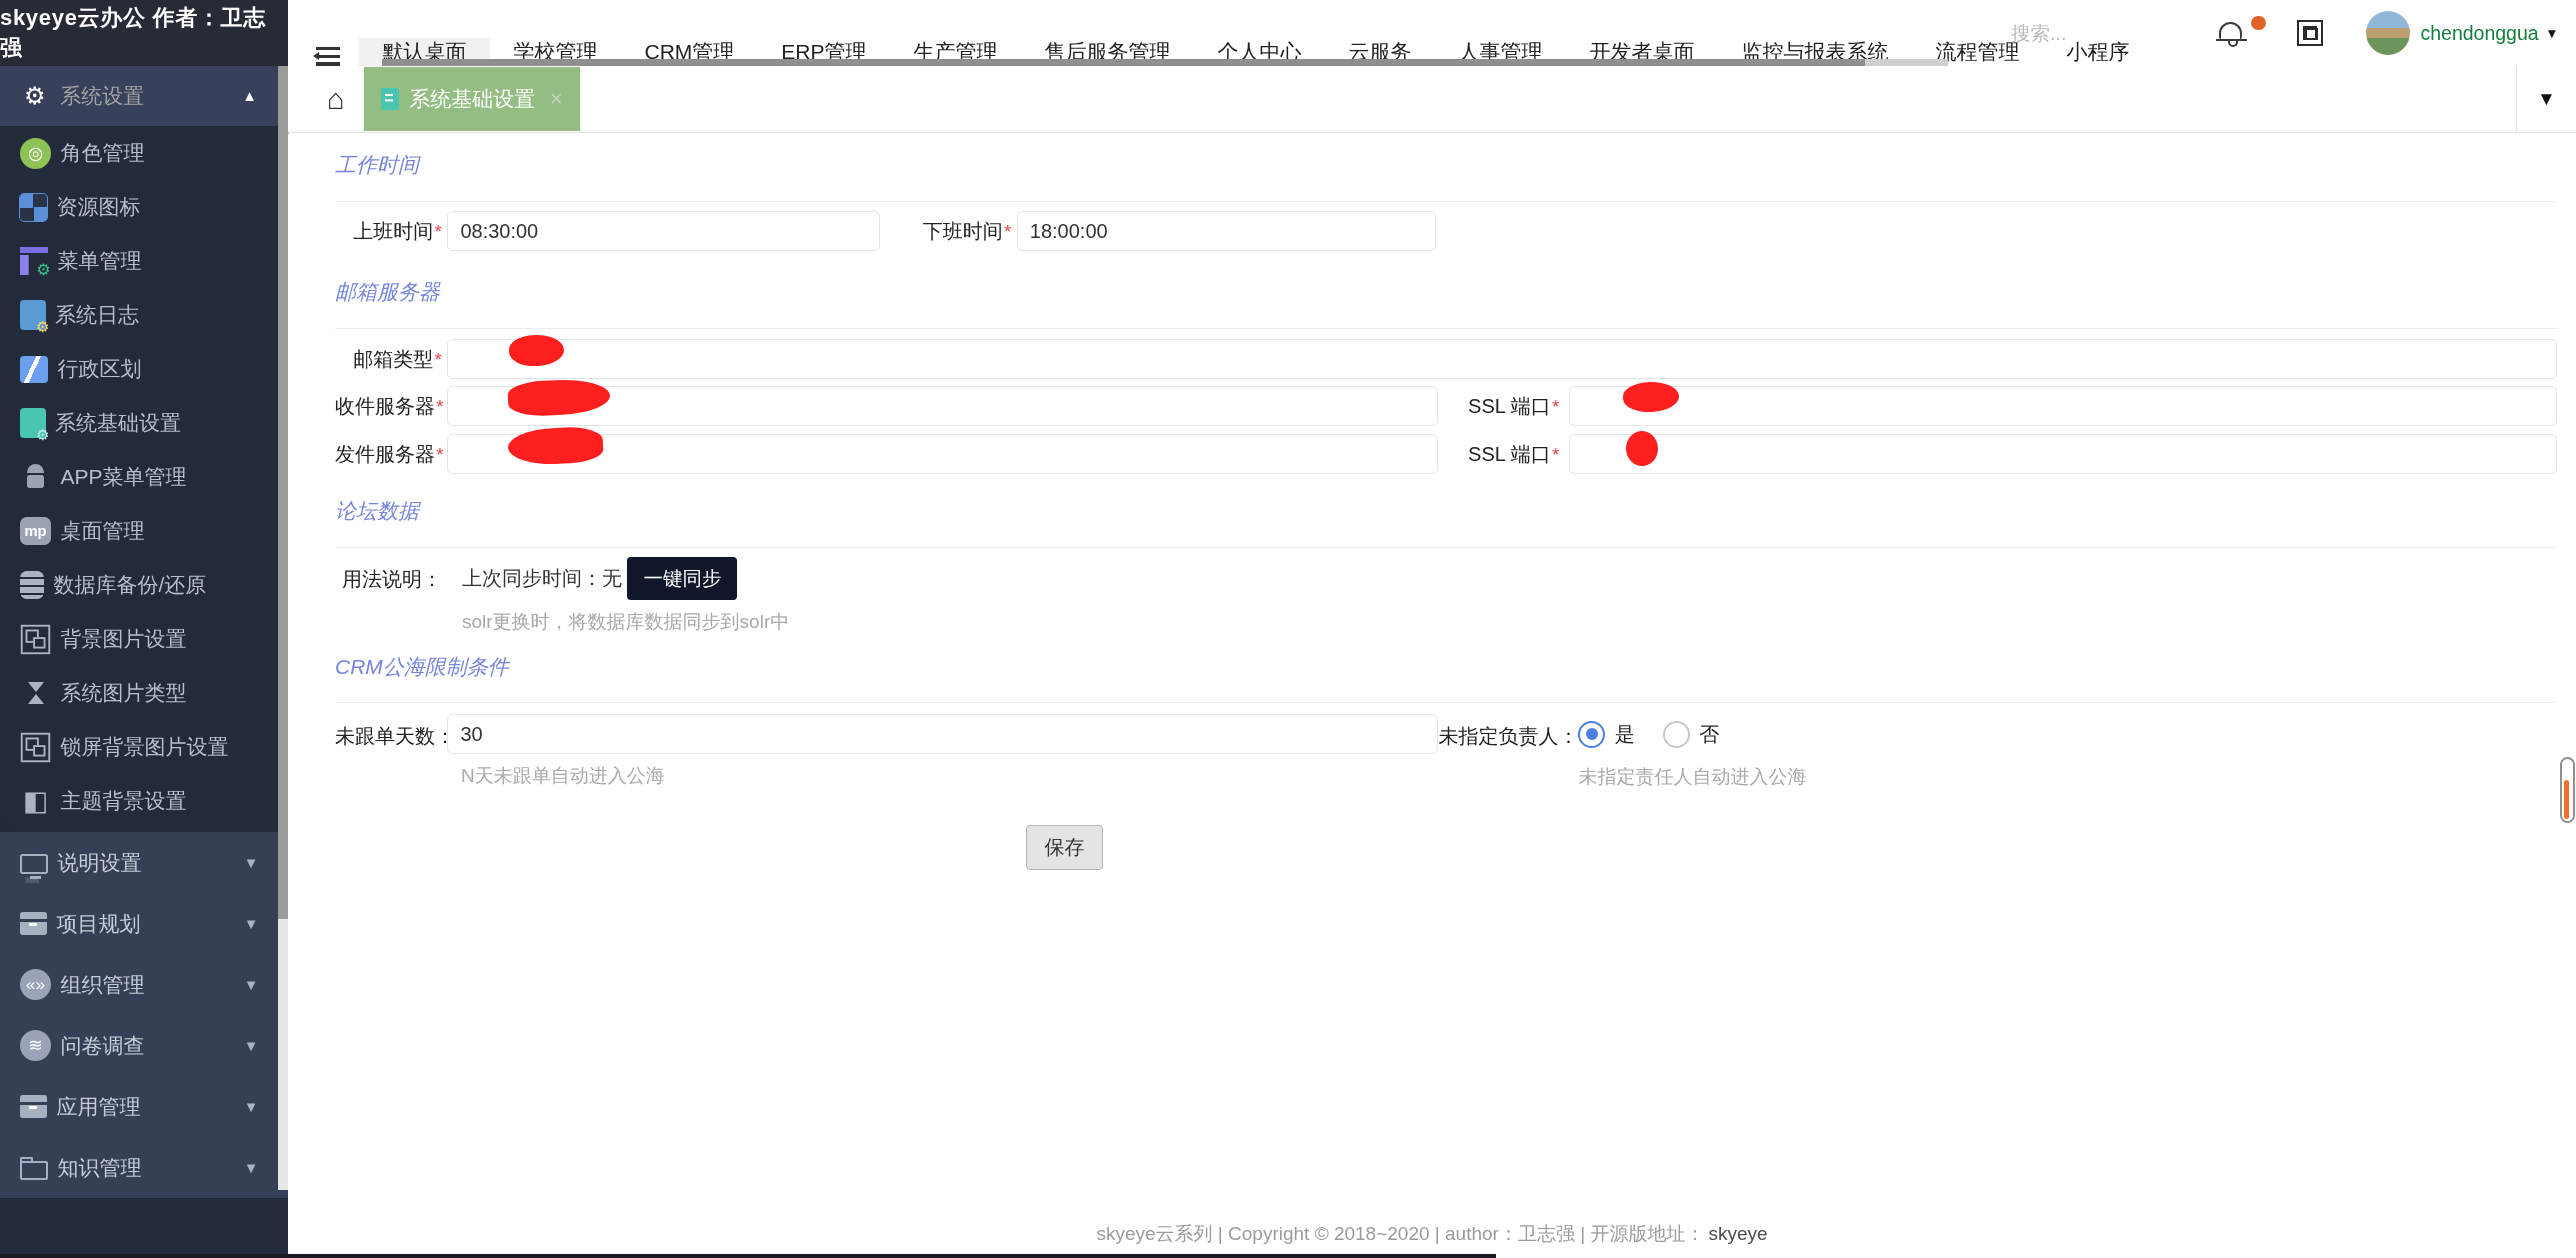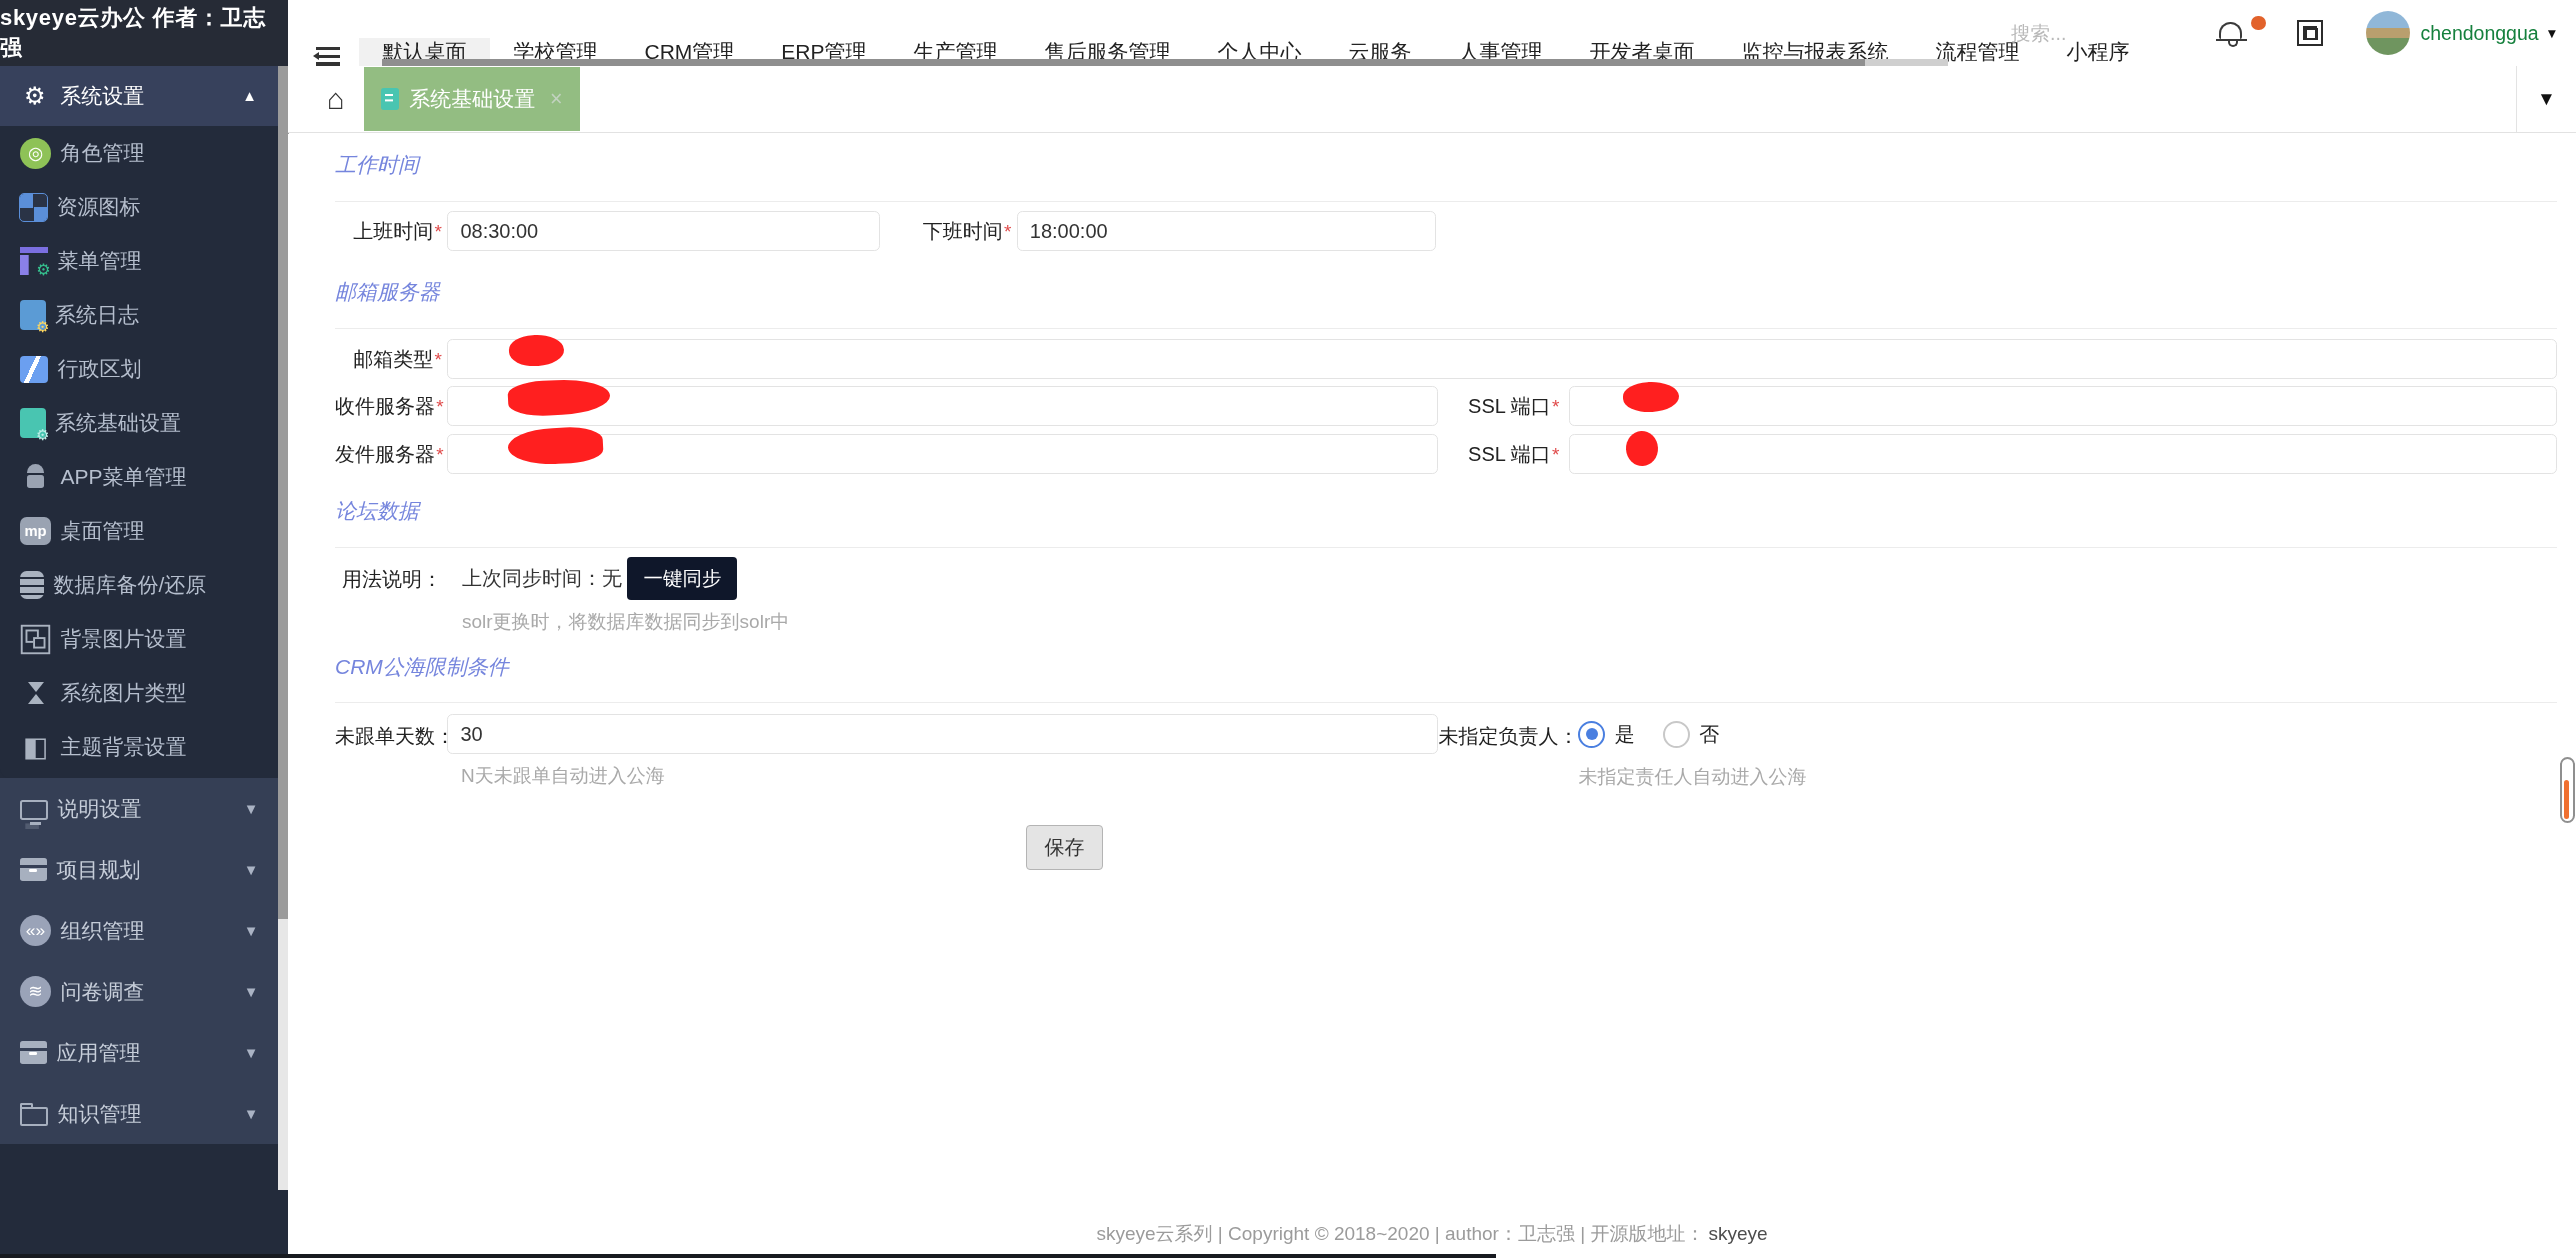--- a/index.html
+++ b/index.html
@@ -37,21 +37,21 @@
   .frame-top { color:#2b2b2b; margin-left:31px; }
   .avatar { width:44px; height:44px; border-radius:50%; margin-left:43px; flex:0 0 auto;
     background:linear-gradient(180deg,#90b7d8 0 38%,#b99f6e 38% 62%,#6f955f 62% 100%); }
   .username { font-size:19.5px; color:#15803d; margin:0 6.7px 0 10.7px; }
   .user-caret { font-size:13.4px; color:#111; margin-right:17.4px; }
 
   
   .sidebar { position:absolute; left:0; top:66px; width:288px; height:1193px; background:#232b3b; }
   .sb-header { height:60px; background:#37415c; display:flex; align-items:center; padding-left:24px; }
   .sb-header .g { color:#fff; font-size:24px; margin-right:14.8px; }
-  .sb-header .t { color:#ffffff; font-size:21px; flex:1; }
+  .sb-header .t { color:#a3a3a3; font-size:21px; flex:1; }
   .sb-header .caret { color:#fff; font-size:14.8px; margin-right:31px; }
   .sb-items { background:#232b3b; border-radius:0 0 9.4px 9.4px; padding-bottom:4px; }
   .sb-item { height:54px; display:flex; align-items:center; padding-left:20px; cursor:pointer; }
   .sb-item .lbl { color:#b6bfce; font-size:21px; margin-left:9.4px; }
   .sb-groups { background:#353f55; }
   .sb-group { height:61px; display:flex; align-items:center; padding-left:20px; cursor:pointer; }
   .sb-group .lbl { color:#c6cdd9; font-size:21px; margin-left:9.4px; flex:1; }
   .sb-group .caret { color:#aab3c4; font-size:14.8px; margin-right:29.5px; }
   .sb-scroll { position:absolute; left:278px; top:0; width:11.4px; height:1124px; background:#e7e7e7; }
   .sb-scroll .thumb { position:absolute; left:0; top:0; width:11.4px; height:853px; background:#9b9b9b; }
@@ -261,20 +261,24 @@
         </div>
         <div class="sb-item">
           <span class="ic ic-frame ic-frame-gray"></span>
           <span class="lbl">背景图片设置</span>
         </div>
         <div class="sb-item">
           <span class="ic ic-hourglass"></span>
           <span class="lbl">系统图片类型</span>
         </div>
         <div class="sb-item">
+          <span class="ic ic-frame ic-frame-gray"></span>
+          <span class="lbl">锁屏背景图片设置</span>
+        </div>
+        <div class="sb-item">
           <span class="ic ic-half">◧</span>
           <span class="lbl">主题背景设置</span>
         </div>
     </div>
     <div class="sb-groups">
       <div class="sb-group">
           <span class="ic ic-monitor"></span>
           <span class="lbl">说明设置</span>
           <span class="caret">▼</span>
         </div>

